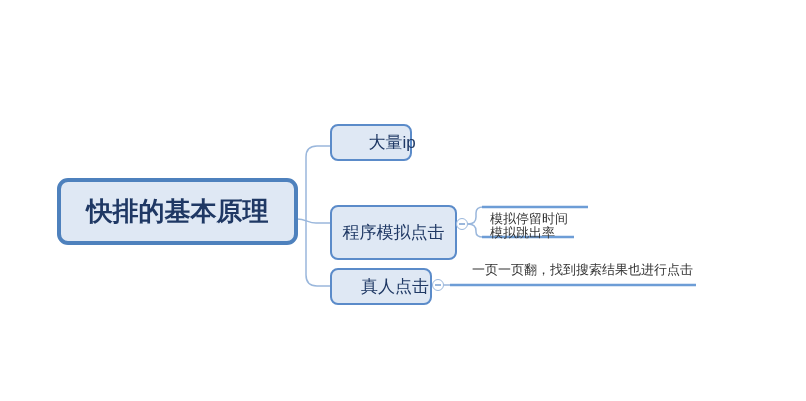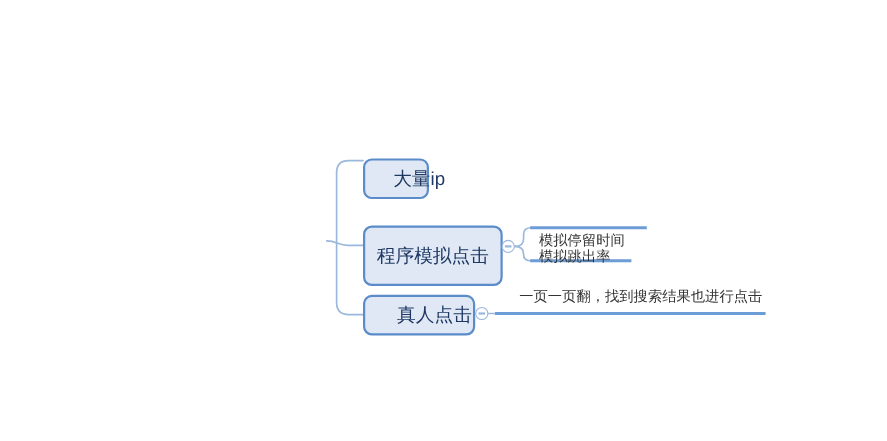--- a/index.html
+++ b/index.html
@@ -59,21 +59,21 @@
     border: 2px solid var(--node-border2, #5b8bc9);
     border-radius: 8px;
     color: var(--node-text, #1f3864);
     font-size: 17px;
     display: flex;
     align-items: center;
     justify-content: center;
     white-space: nowrap;
     cursor: default;
   }
-  .topic.t1 { left: 330px; top: 144px; width: 60px;  height: 37px; padding-left: 42px; }
+  .topic.t1 { left: 330px; top: 124px; width: 82px;  height: 37px; padding-left: 42px; }
   .topic.t2 { left: 330px; top: 205px; width: 127px; height: 55px; }
   .topic.t3 { left: 330px; top: 268px; width: 102px; height: 37px; padding-left: 28px; }
   .toggle {
     position: absolute;
     width: 12px;
     height: 12px;
     box-sizing: border-box;
     border: 1px solid var(--connector, #9ab7dc);
     border-radius: 50%;
     background: #ffffff;
@@ -114,20 +114,21 @@
     <g>
       <path class="thin-line" d="M468,224 Q476,224 476,217 L476,213 Q476,207 483,207"></path>
       <path class="thin-line" d="M468,224 Q476,224 476,231 L476,232 Q476,237 483,237"></path>
       <path class="thin-line" d="M444,285 L451,285"></path>
       <path class="thick-line" d="M482,207 L588,207"></path>
       <path class="thick-line" d="M482,237 L574,237"></path>
       <path class="thick-line" d="M450,285 L696,285"></path>
     </g>
   </svg>
 
+  <div class="root-topic">快排的基本原理</div>
 
   <div class="topic t1">大量ip</div>
 
   <div class="topic t2">程序模拟点击</div>
 
   <div class="topic t3">真人点击</div>
 
   <div class="toggle tg2">
     <span class="minus-glyph"></span>
   </div>

